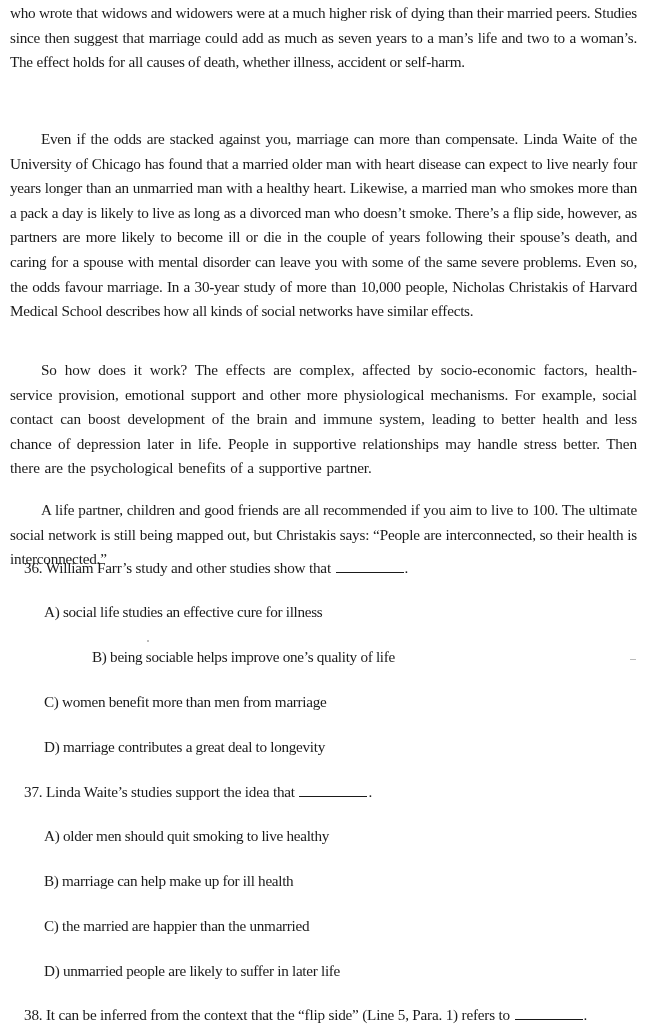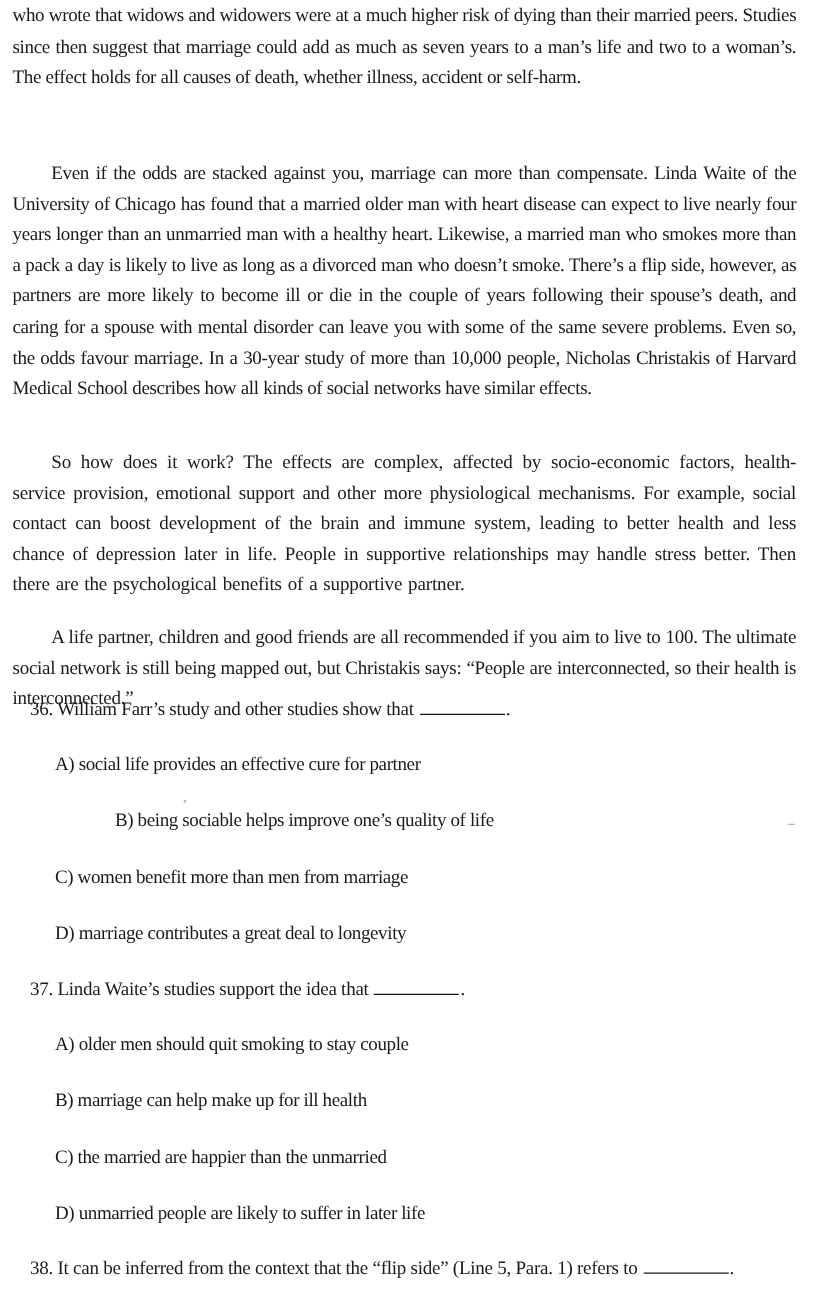--- a/index.html
+++ b/index.html
@@ -79,31 +79,31 @@
   <p id="p0" class="para">who wrote that widows and widowers were at a much higher risk of dying than their married peers. Studies since then suggest that marriage could add as much as seven years to a man’s life and two to a woman’s. The effect holds for all causes of death, whether illness, accident or self-harm.</p>
   <p id="p1" class="para indent">Even if the odds are stacked against you, marriage can more than compensate. Linda Waite of the University of Chicago has found that a married older man with heart disease can expect to live nearly four years longer than an unmarried man with a healthy heart. Likewise, a married man who smokes more than a pack a day is likely to live as long as a divorced man who doesn’t smoke. There’s a flip side, however, as partners are more likely to become ill or die in the couple of years following their spouse’s death, and caring for a spouse with mental disorder can leave you with some of the same severe problems. Even so, the odds favour marriage. In a 30-year study of more than 10,000 people, Nicholas Christakis of Harvard Medical School describes how all kinds of social networks have similar effects.</p>
   <p id="p2" class="para indent">So how does it work? The effects are complex, affected by socio-economic factors, health-service provision, emotional support and other more physiological  mechanisms. For example, social contact can boost development of the brain and immune system, leading to better health and less chance of depression later in life. People in supportive relationships may handle stress better. Then there are the psychological benefits of a supportive partner.</p>
   <p id="p3" class="para indent">A life partner, children and good friends are all recommended if you aim to live to 100. The ultimate social network is still being mapped out, but Christakis says: “People are interconnected, so their health is interconnected.”</p>
 
   <div id="q36" class="question">
     <span>36.</span>
     <span>William Farr’s study and other studies show that</span>
     <span class="blank"></span><span>.</span>
   </div>
-  <div id="q36-a" class="option">A) social life provides an effective cure for partner</div>
+  <div id="q36-a" class="option">A) social life studies an effective cure for illness</div>
   <div id="q36-b" class="option">B) being sociable helps improve one’s quality of life</div>
   <div id="q36-c" class="option">C) women benefit more than men from marriage</div>
   <div id="q36-d" class="option">D) marriage contributes a great deal to longevity</div>
 
   <div id="q37" class="question">
     <span>37.</span>
     <span>Linda Waite’s studies support the idea that</span>
     <span class="blank"></span><span>.</span>
   </div>
-  <div id="q37-a" class="option">A) older men should quit smoking to stay couple</div>
+  <div id="q37-a" class="option">A) older men should quit smoking to live healthy</div>
   <div id="q37-b" class="option">B) marriage can help make up for ill health</div>
   <div id="q37-c" class="option">C) the married are happier than the unmarried</div>
   <div id="q37-d" class="option">D) unmarried people are likely to suffer in later life</div>
 
   <div id="q38" class="question">
     <span>38.</span>
     <span>It can be inferred from the context that the “flip side” (Line 5, Para. 1) refers to</span>
     <span class="blank"></span><span>.</span>
   </div>
 </div>

